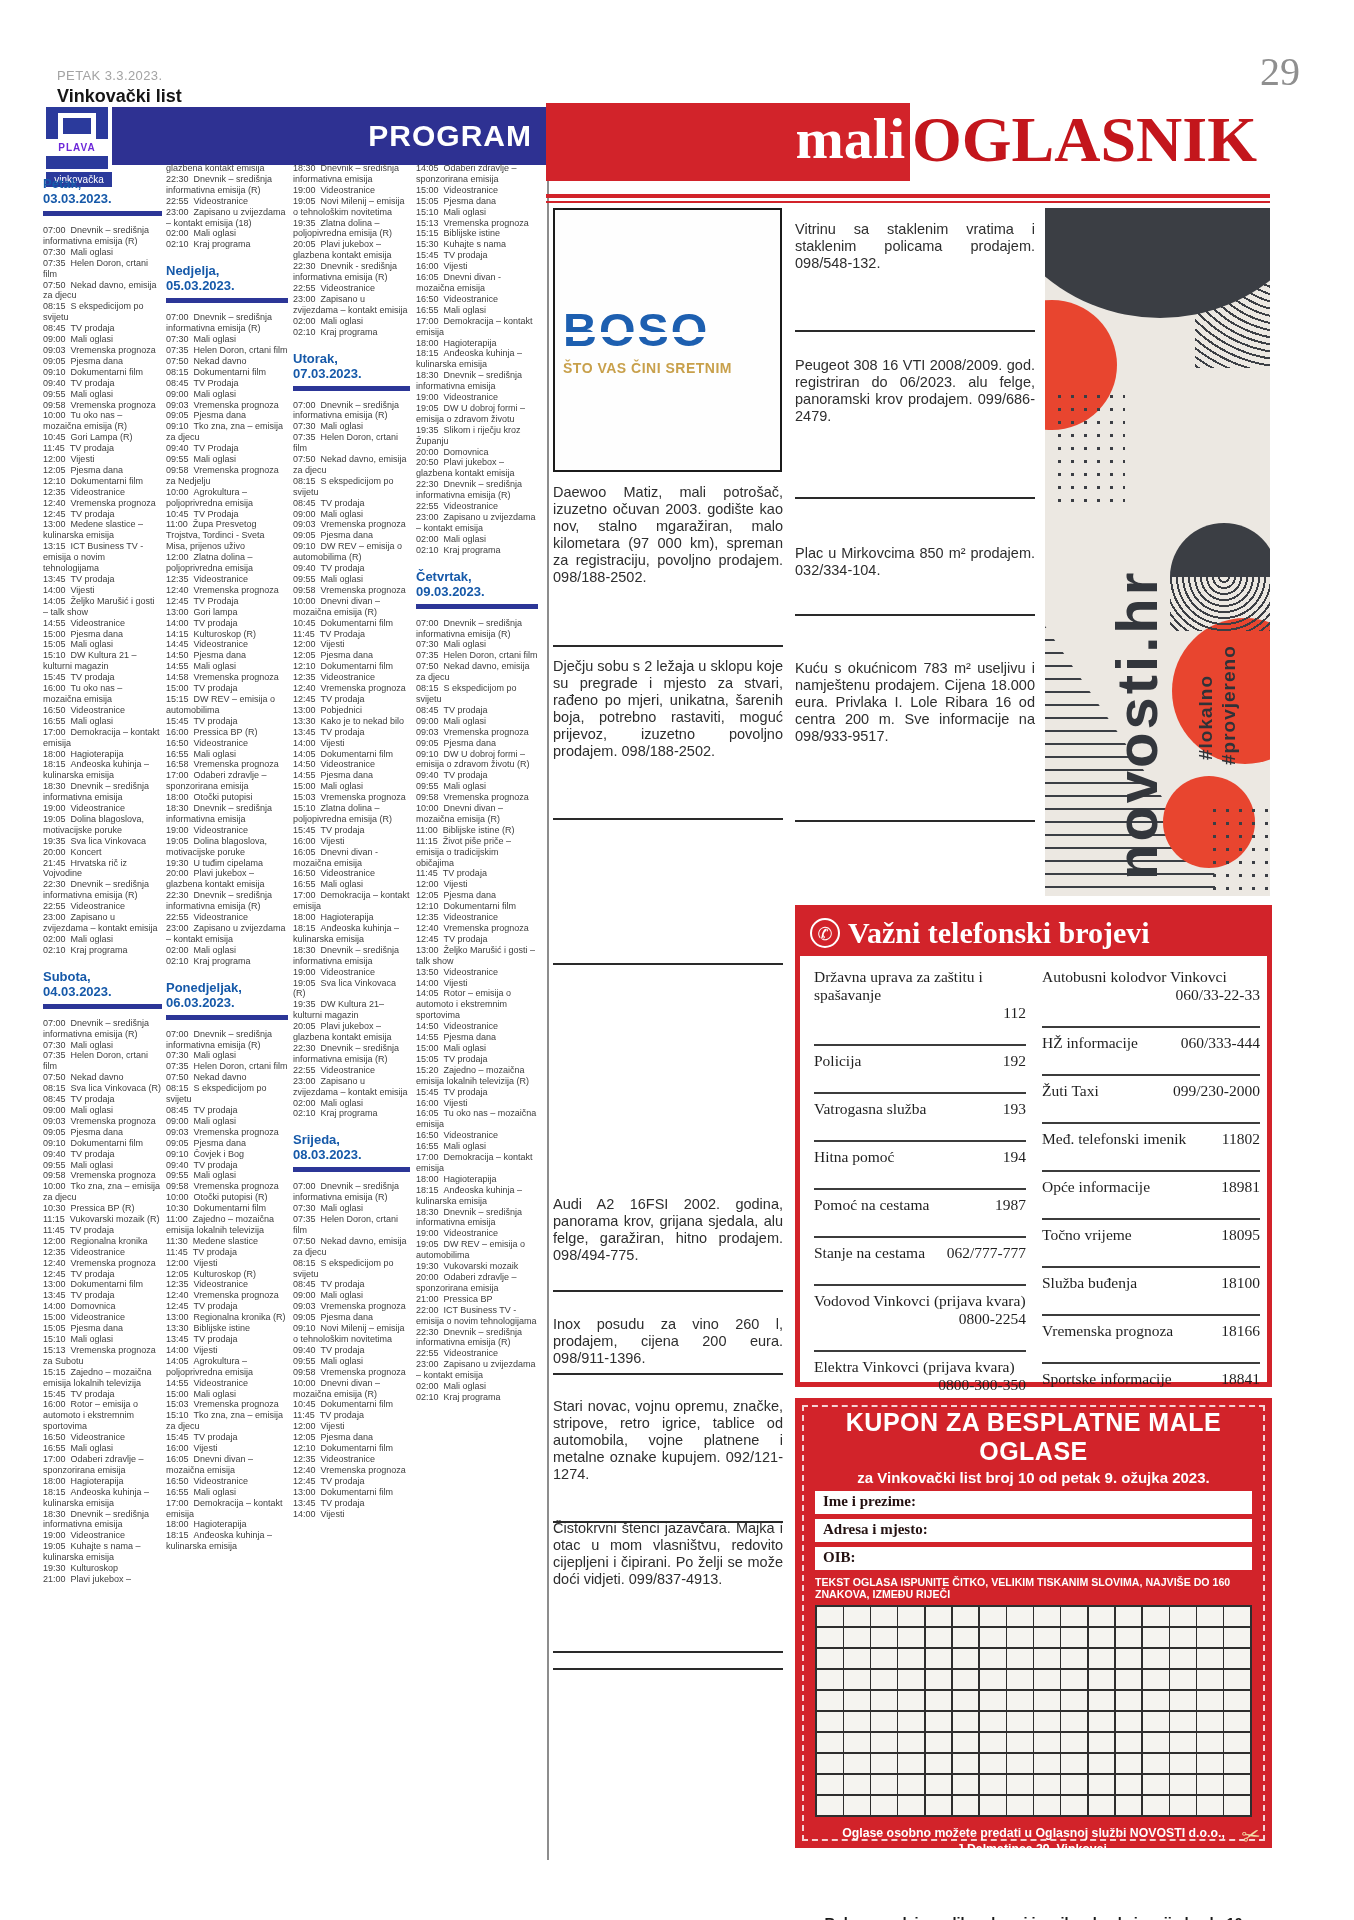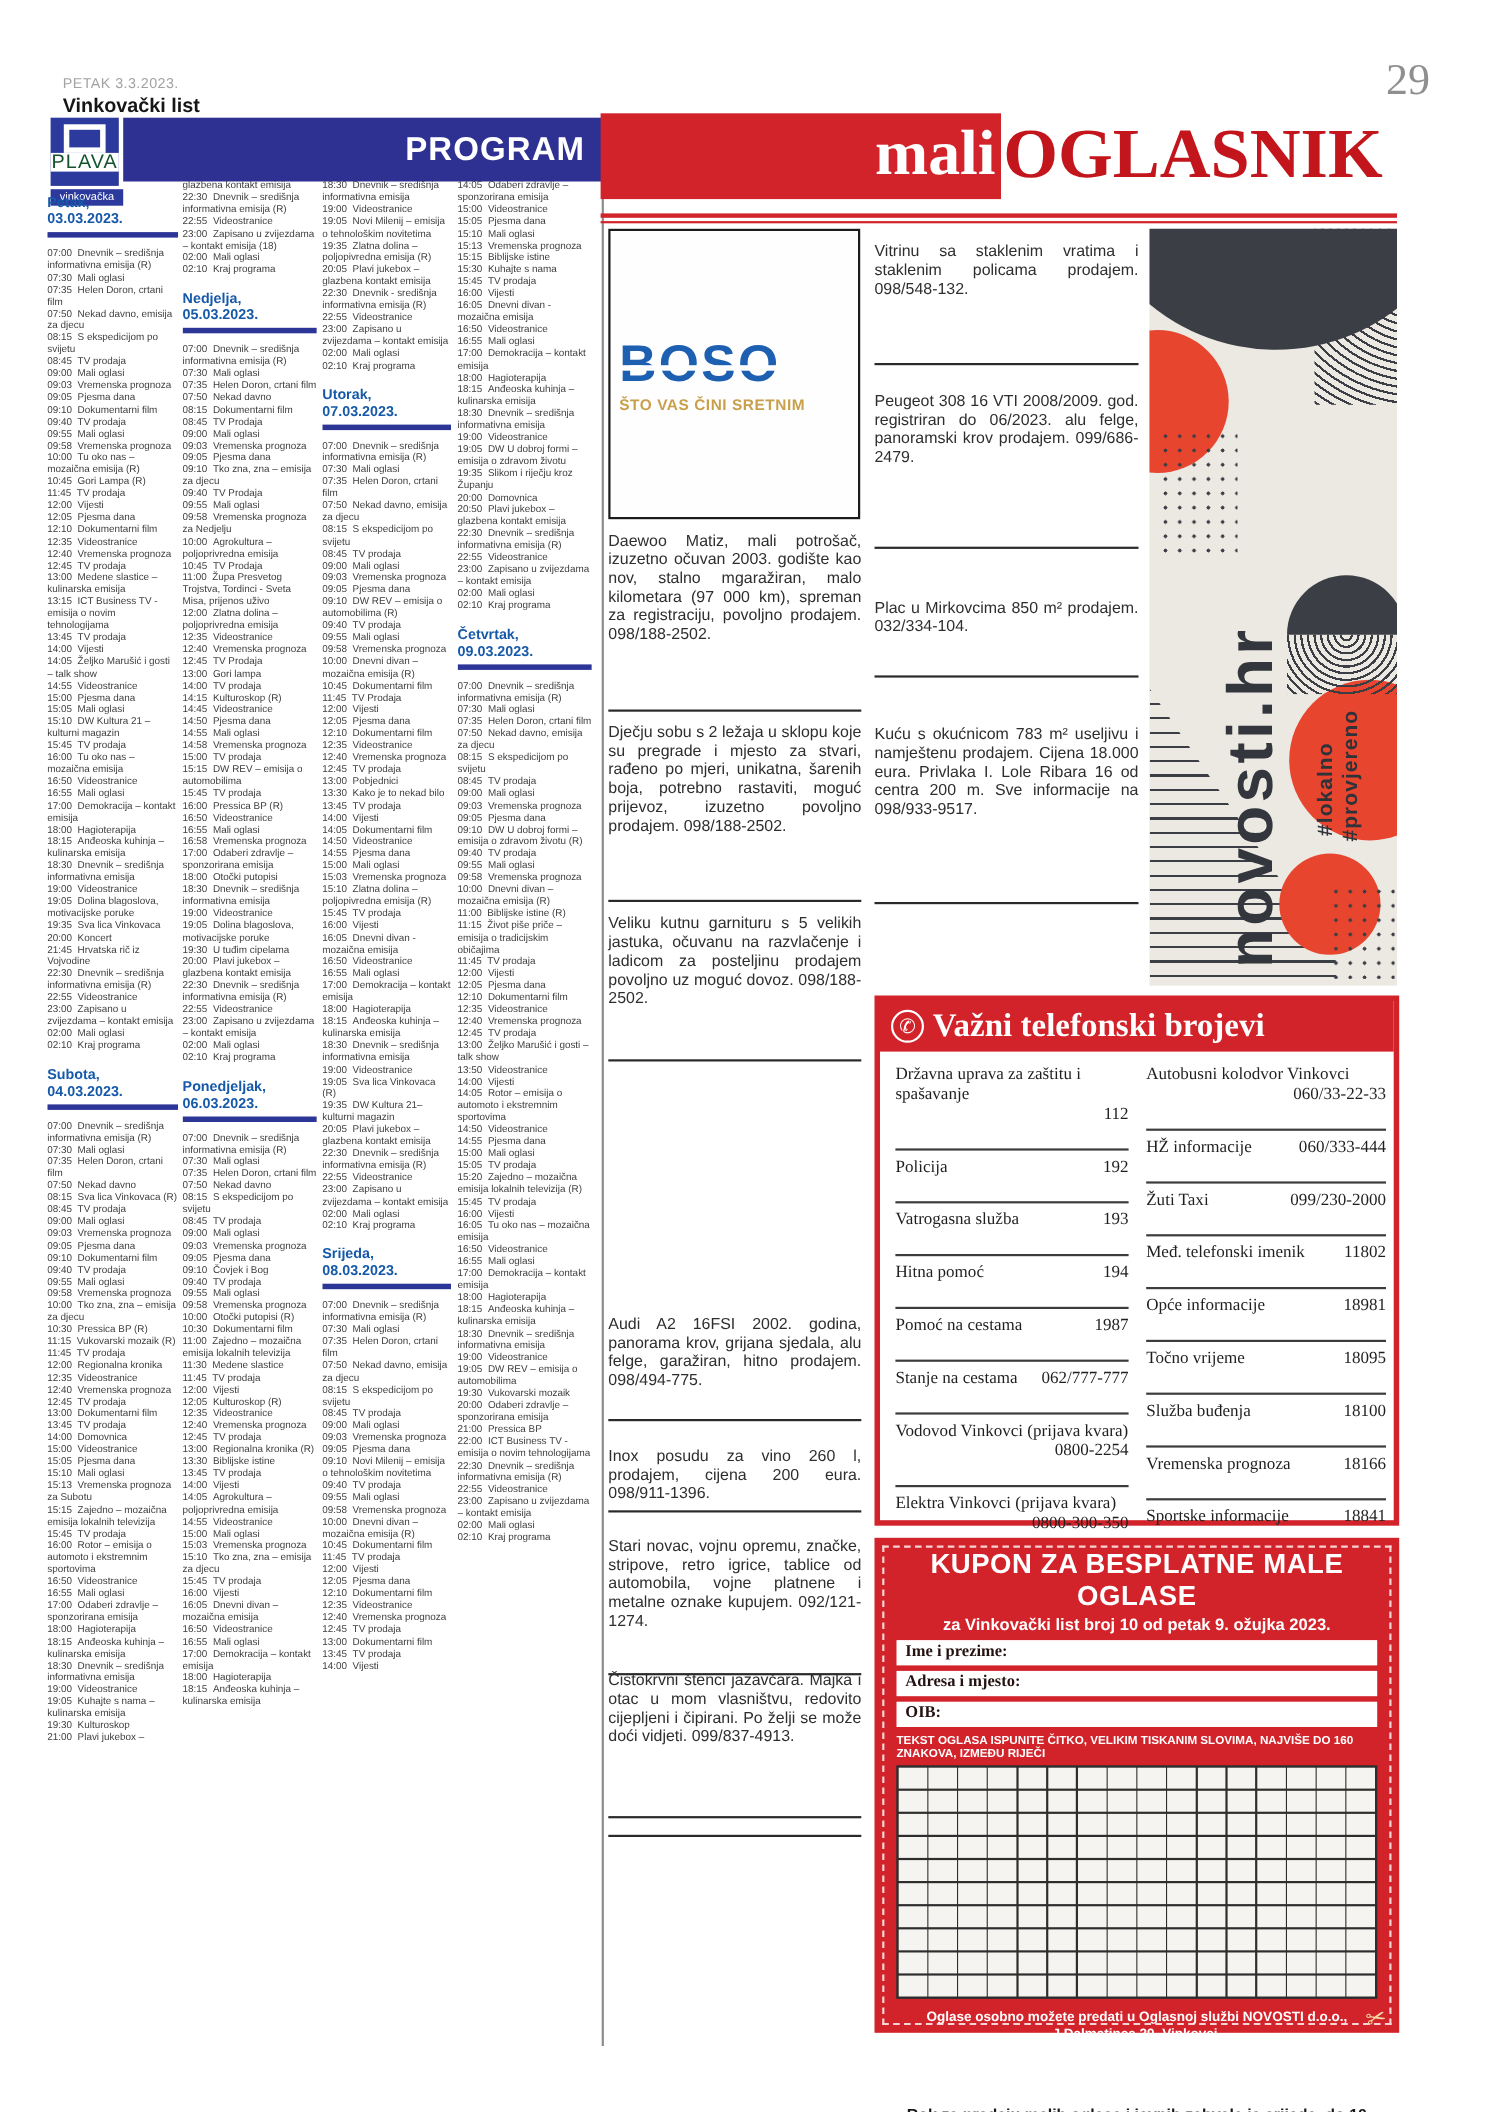--- a/index.html
+++ b/index.html
@@ -10,21 +10,21 @@
 
   
   .date-label{left:57px;top:68px;font-size:13px;color:#a3a3a3;letter-spacing:.4px;}
   .paper-name{left:57px;top:86px;font-size:18px;color:#161616;font-weight:bold;}
   .page-num{left:1260px;top:48px;font-family:"Liberation Serif",serif;font-size:40px;color:#8f8f8f;}
 
   
   .plava-logo{left:46px;top:107px;width:62px;height:62px;background:#2b3a9c;}
   .plava-frame{position:absolute;left:12px;top:6px;width:38px;height:26px;border:5px solid #fff;}
   .plava-band{position:absolute;left:0;top:32px;width:100%;height:17px;background:#fff;
-              color:#14532d;font-weight:normal;font-size:18px;text-align:center;line-height:17px;letter-spacing:1px;}
+              color:#6d28d9;font-weight:bold;font-size:10px;text-align:center;line-height:17px;letter-spacing:1px;}
   .plava-tag{left:46px;top:172px;width:66px;height:15px;background:#2b3a9c;color:#fff;
              font-size:10px;line-height:15px;text-align:center;}
   .program-bar{left:112px;top:107px;width:436px;height:58px;background:#2e3192;color:#fff;
                font-weight:bold;font-size:30px;line-height:58px;text-align:right;padding-right:16px;letter-spacing:1px;}
   .vert-divider{left:547px;top:107px;width:2px;height:1753px;background:#8d8d8d;}
 
   
   .prog-col{position:absolute;top:163px;height:1757px;overflow:hidden;color:#3e3e3e;
             font-size:9px;line-height:10.9px;}
   .prog-item .t{padding-right:5px;}
@@ -500,21 +500,20 @@
   <div class="abs boso-box">
     <div class="boso-logo">BOSO</div>
     <div class="boso-stripe"></div>
     <div class="boso-tag">ŠTO VAS ČINI SRETNIM</div>
   </div>
 
   <div class="abs ad adA" style="top:484px;">Daewoo Matiz, mali potrošač, izuzetno očuvan 2003. godište kao nov, stalno mgaražiran, malo kilometara (97 000 km), spreman za registraciju, povoljno prodajem. 098/188-2502.</div>
   <div class="abs ad-rule ad-ruleA" style="top:645px;"></div>
   <div class="abs ad adA" style="top:658px;">Dječju sobu s 2 ležaja u sklopu koje su pregrade i mjesto za stvari, rađeno po mjeri, unikatna, šarenih boja, potrebno rastaviti, moguć prijevoz, izuzetno povoljno prodajem. 098/188-2502.</div>
   <div class="abs ad-rule ad-ruleA" style="top:818px;"></div>
-  <div class="abs ad adA" style="top:832px;">Veliku kutnu garnituru s 5 velikih jastuka, očuvanu na razvlačenje i ladicom za posteljinu prodajem povoljno uz moguć dovoz. 098/188-2502.</div>
   <div class="abs ad-rule ad-ruleA" style="top:963px;"></div>
   <div class="abs ad adA" style="top:1196px;">Audi A2 16FSI 2002. godina, panorama krov, grijana sjedala, alu felge, garažiran, hitno prodajem. 098/494-775.</div>
   <div class="abs ad-rule ad-ruleA" style="top:1290px;"></div>
   <div class="abs ad adA" style="top:1316px;">Inox posudu za vino 260 l, prodajem, cijena 200 eura. 098/911-1396.</div>
   <div class="abs ad-rule ad-ruleA" style="top:1373px;"></div>
   <div class="abs ad adA" style="top:1398px;">Stari novac, vojnu opremu, značke, stripove, retro igrice, tablice od automobila, vojne platnene i metalne oznake kupujem. 092/121-1274.</div>
   <div class="abs ad-rule ad-ruleA" style="top:1521px;"></div>
   <div class="abs ad adA" style="top:1520px;">Čistokrvni štenci jazavčara. Majka i otac u mom vlasništvu, redovito cijepljeni i čipirani. Po želji se može doći vidjeti. 099/837-4913.</div>
   <div class="abs ad-rule ad-ruleA" style="top:1651px;"></div>
   <div class="abs ad-rule ad-ruleA" style="top:1668px;"></div>

